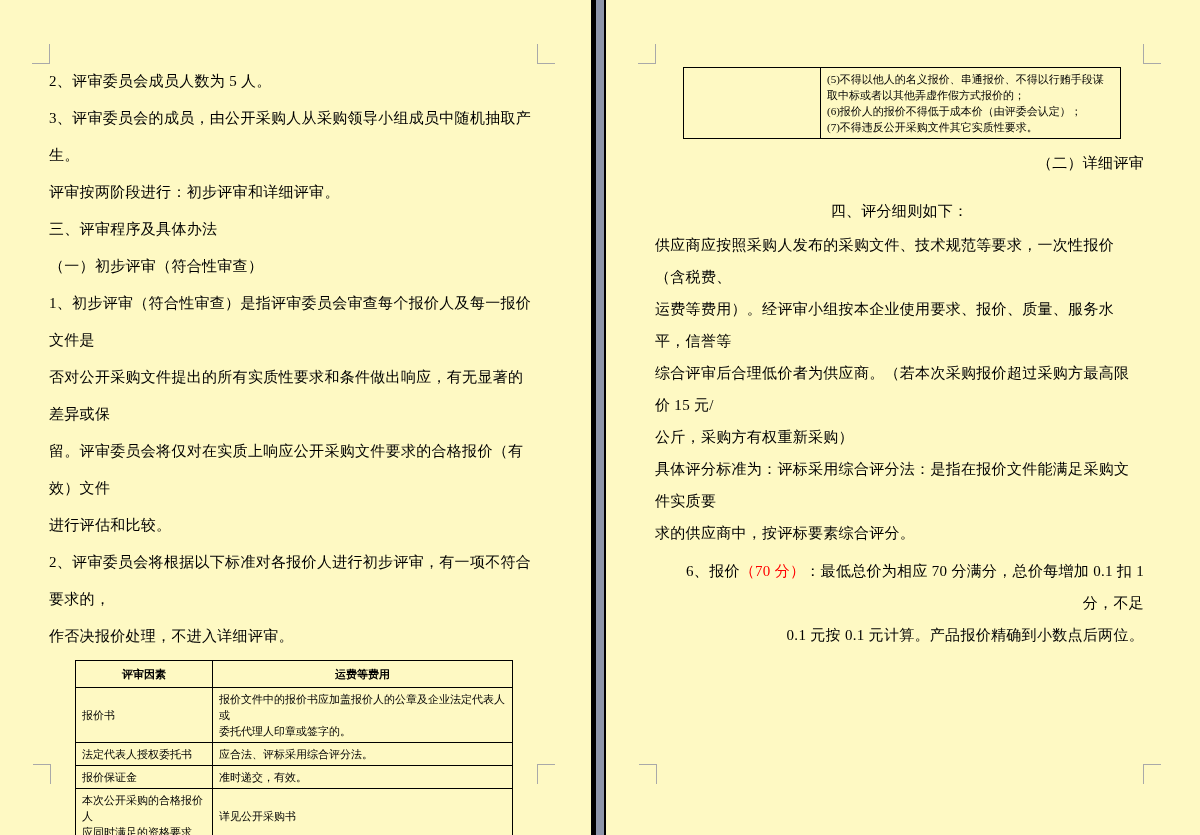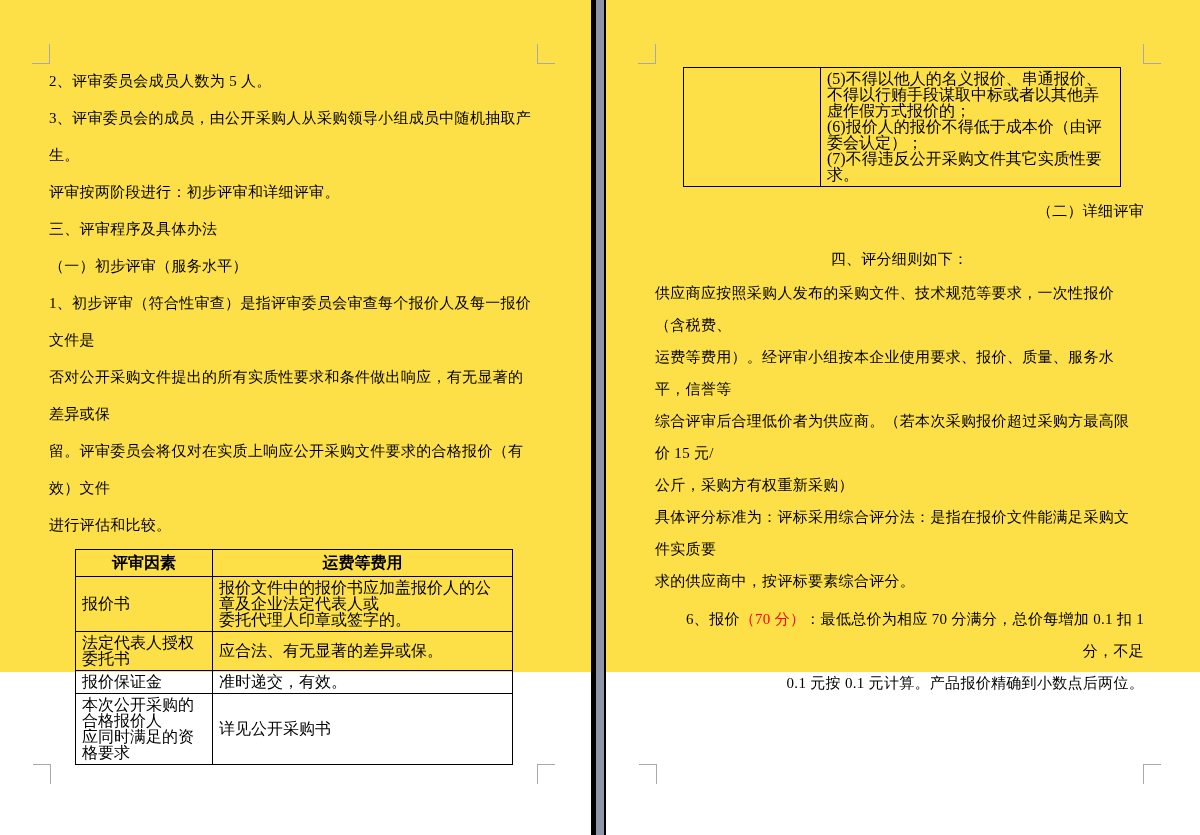--- a/index.html
+++ b/index.html
@@ -1,21 +1,21 @@
 <!DOCTYPE html>
 <html><head>
 <meta charset="utf-8">
 <style>
   html,body{margin:0;padding:0;background:#fff;}
   .canvas{
     position:relative;width:1200px;height:835px;background:#fff;overflow:hidden;
     font-family:"Liberation Serif","DejaVu Serif",serif;color:#000;
     display:flex;
   }
-  .page{position:relative;background:#fde047;height:672px;}
+  .page{position:relative;background:#fef9c3;height:835px;}
   .page-left{width:591px;}
   .page-right{width:594px;}
   .gap{
     width:15px;height:835px;box-sizing:border-box;
     border-left:5px solid #000;border-right:2px solid #000;
     background:#8d95a9;flex:0 0 15px;
   }
   .content{position:absolute;left:49px;top:63px;width:489px;}
   p{margin:0;font-size:15px;line-height:37px;white-space:pre-line;letter-spacing:0.3px;}
   .rp p.tight{line-height:32px;}
@@ -26,21 +26,21 @@
   
   .mark{position:absolute;width:17px;height:19px;}
   .mark.tl{left:32px;top:44px;border-right:1px solid #a9a9a9;border-bottom:1px solid #a9a9a9;}
   .mark.tr{left:537px;top:44px;border-left:1px solid #a9a9a9;border-bottom:1px solid #a9a9a9;}
   .mark.bl{left:33px;top:764px;border-right:1px solid #a9a9a9;border-top:1px solid #a9a9a9;}
   .mark.br{left:537px;top:764px;border-left:1px solid #a9a9a9;border-top:1px solid #a9a9a9;}
   
   table.doc{
     border-collapse:collapse;table-layout:fixed;
     width:437px;margin-left:26px;
-    font-size:16px;line-height:16px;
+    font-size:11px;line-height:16px;
   }
   table.doc th,table.doc td{
     border:1px solid #000;padding:3px 6px;vertical-align:middle;
     white-space:pre-line;overflow:hidden;
   }
   table.doc th{font-weight:bold;text-align:center;height:20px;}
   table.doc td.c{text-align:left;}
   table.doc td.l{text-align:left;}
   col.factor{width:137px;}
   col.req{width:300px;}
@@ -56,45 +56,47 @@
     <div class="mark tl"></div>
     <div class="mark tr"></div>
     <div class="mark bl"></div>
     <div class="mark br"></div>
 
     <div class="content">
       <p>2、评审委员会成员人数为 5 人。</p>
       <p>3、评审委员会的成员，由公开采购人从采购领导小组成员中随机抽取产生。</p>
       <p>评审按两阶段进行：初步评审和详细评审。</p>
       <p>三、评审程序及具体办法</p>
-      <p>（一）初步评审（服务水平）</p>
+      <p>（一）初步评审（符合性审查）</p>
       <p>1、初步评审（符合性审查）是指评审委员会审查每个报价人及每一报价文件是
 否对公开采购文件提出的所有实质性要求和条件做出响应，有无显著的差异或保
 留。评审委员会将仅对在实质上响应公开采购文件要求的合格报价（有效）文件
 进行评估和比较。</p>
+      <p>2、评审委员会将根据以下标准对各报价人进行初步评审，有一项不符合要求的，
+作否决报价处理，不进入详细评审。</p>
 
       <div class="tbl-wrap-left">
         <table class="doc">
           <colgroup>
               <col class="factor">
               <col class="req">
             </colgroup>
           <tbody>
               <tr>
             <th>评审因素</th>
             <th>运费等费用</th>
           </tr>
           <tr>
             <td class="c">报价书</td>
             <td class="c">报价文件中的报价书应加盖报价人的公章及企业法定代表人或
 委托代理人印章或签字的。</td>
           </tr>
           <tr>
             <td class="c">法定代表人授权委托书</td>
-            <td class="c">应合法、有无显著的差异或保。</td>
+            <td class="c">应合法、评标采用综合评分法。</td>
           </tr>
           <tr>
             <td class="c">报价保证金</td>
             <td class="c">准时递交，有效。</td>
           </tr>
           <tr>
             <td class="c">本次公开采购的合格报价人
 应同时满足的资格要求</td>
             <td class="c">详见公开采购书</td>
           </tr>

